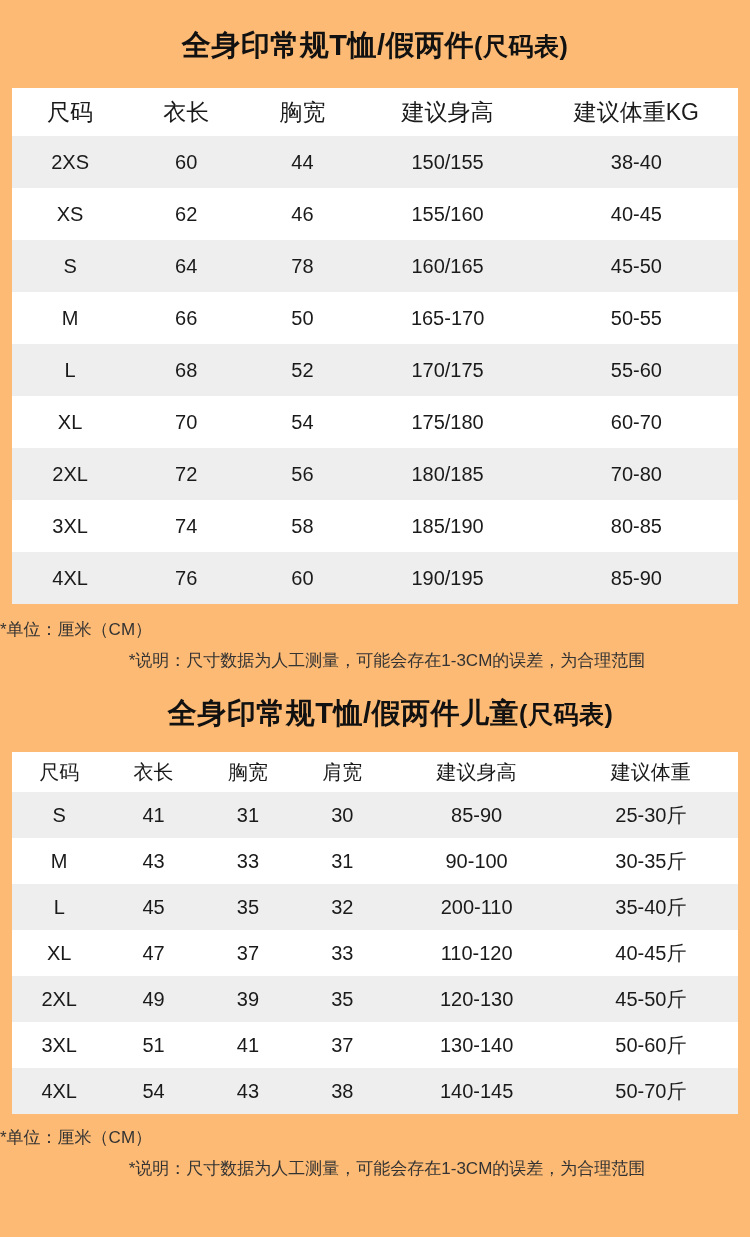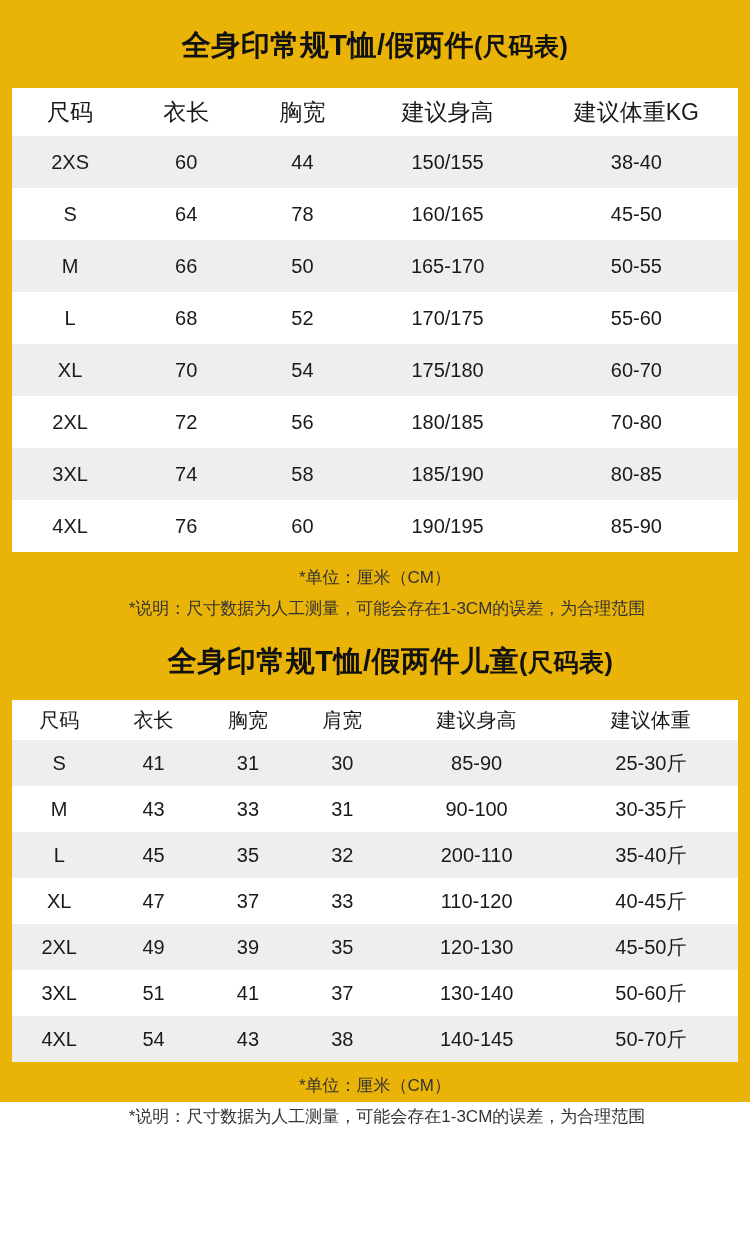--- a/index.html
+++ b/index.html
@@ -9,23 +9,23 @@
   }
   body {
     width: 750px;
     height: 1237px;
     font-family: "Liberation Sans", "DejaVu Sans", sans-serif;
     color: #1a1a1a;
     overflow: hidden;
   }
   .page {
     width: 750px;
-    height: 1102px;
+    height: 1237px;
     position: relative;
-    background: #eab308;
+    background: #fdba74;
   }
 
   .section { width: 750px; }
 
   .section-title {
     text-align: center;
     font-weight: bold;
     font-size: 29px;
     letter-spacing: 0.5px;
     color: #111111;
@@ -77,21 +77,21 @@
   }
   .t-kid td {
     font-size: 20px;
     height: 44px;
     vertical-align: middle;
   }
   .t-kid tbody tr:nth-child(odd) td { background: #eeeeee; }
   .t-kid tbody tr:nth-child(even) td { background: #ffffff; }
 
   .note-unit {
-    text-align: center;
+    text-align: left;
     font-size: 17px;
     color: #333333;
     padding-top: 14px;
     font-family: "Liberation Sans", "DejaVu Sans", sans-serif;
   }
   .note-desc {
     text-align: center;
     font-size: 17px;
     color: #333333;
     padding-top: 8px;
@@ -130,20 +130,27 @@
       </thead>
       <tbody>
         <tr>
           <td>2XS</td>
           <td>60</td>
           <td>44</td>
           <td>150/155</td>
           <td>38-40</td>
         </tr>
         <tr>
+          <td>XS</td>
+          <td>62</td>
+          <td>46</td>
+          <td>155/160</td>
+          <td>40-45</td>
+        </tr>
+        <tr>
           <td>S</td>
           <td>64</td>
           <td>78</td>
           <td>160/165</td>
           <td>45-50</td>
         </tr>
         <tr>
           <td>M</td>
           <td>66</td>
           <td>50</td>

